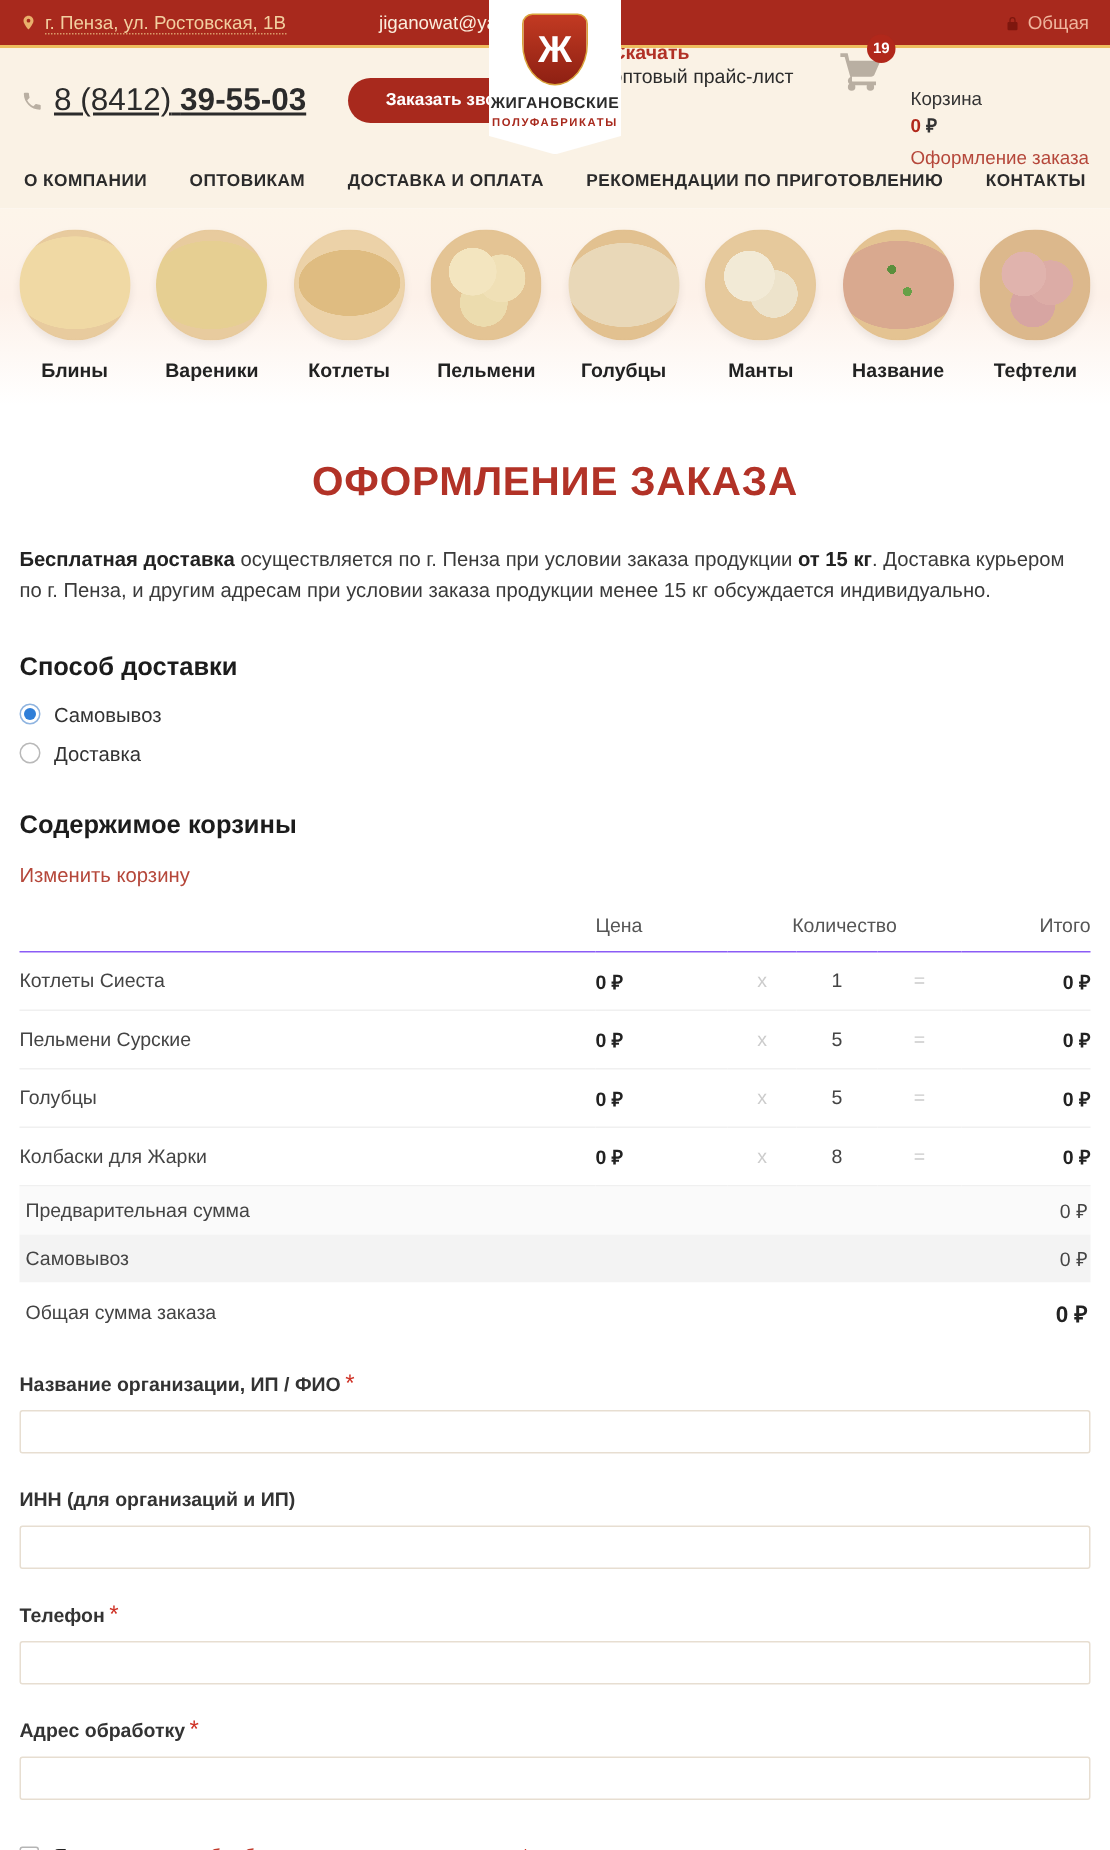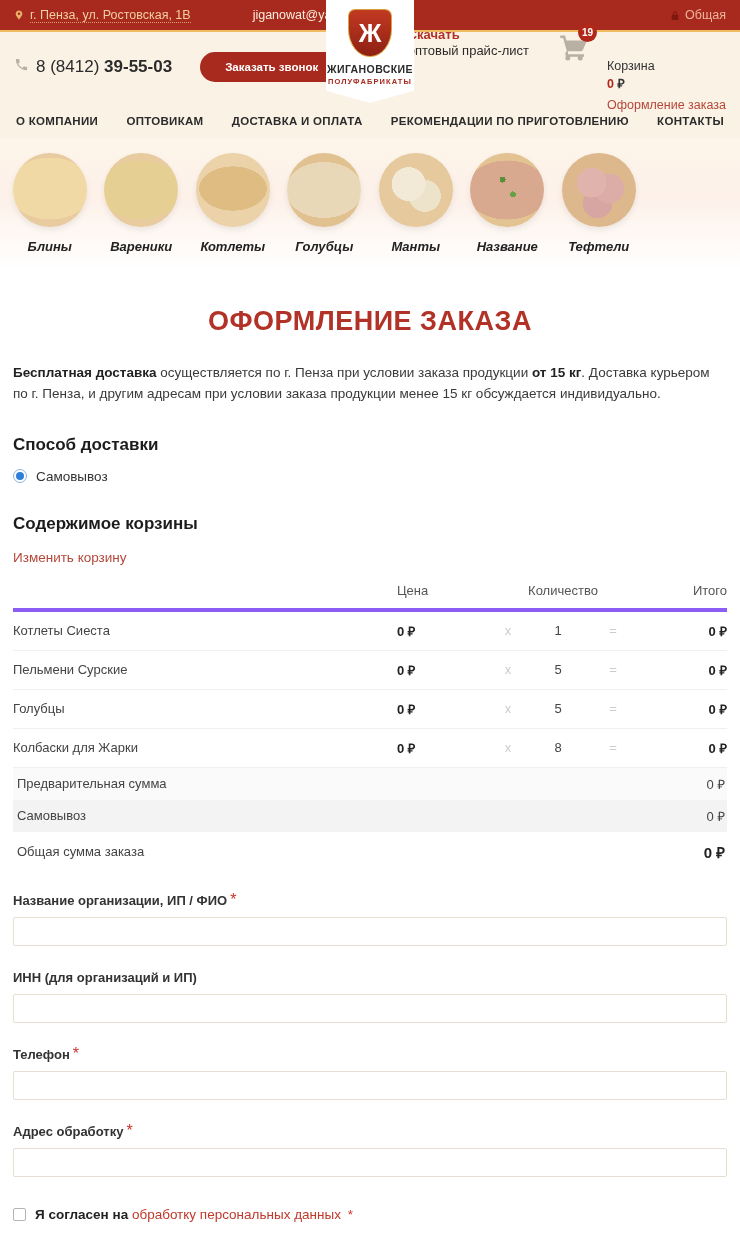--- a/index.html
+++ b/index.html
@@ -20,21 +20,21 @@
             clip-path:polygon(0 0,100% 0,100% 88%,50% 100%,0 88%);
             filter:drop-shadow(0 2px 3px rgba(0,0,0,.18)); cursor:pointer; }
   .shield { width:44px; height:48px; margin:9px auto 6px; background:linear-gradient(180deg,#c23a22,#8e2013);
             border:1px solid #d9a43c; border-radius:7px 7px 50% 50% / 7px 7px 58% 58%;
             display:flex; align-items:center; justify-content:center; color:#fff; font-weight:bold; font-size:25px; }
   .logo-l1 { font-size:10.5px; font-weight:bold; color:#2b2b2b; letter-spacing:.4px; }
   .logo-l2 { font-size:7.5px; font-weight:bold; color:#a8291d; letter-spacing:1.1px; margin-top:2px; }
 
   
   .header { height:70px; background:#faf2e5; display:flex; align-items:center; padding:0 14px; }
-  .phone-box { display:flex; align-items:flex-start; gap:7px; font-size:17px; color:#2b2b2b; cursor:pointer; }
+  .phone-box { display:flex; align-items:center; gap:7px; font-size:21px; color:#2b2b2b; cursor:pointer;text-decoration:underline; }
   .phone-box svg, .f-phone svg { width:15px; height:15px; fill:#b9afa2; }
   .phone-bold { font-weight:bold; }
   .call-btn { margin-left:28px; background:#a8291d; color:#fff; border:none; font-size:11.5px; font-weight:bold;
               padding:9px 25px; border-radius:18px; cursor:pointer; font-family:Liberation Sans, sans-serif; }
   .header-right { margin-left:auto; display:flex; align-items:flex-start; gap:30px; padding-top:4px; }
   .pricelist { display:flex; gap:8px; cursor:pointer; }
   .pricelist svg { width:24px; height:30px; stroke:#b9afa2; fill:none; stroke-width:1.6; }
   .pl-link { color:#b13126; font-weight:bold; font-size:13px; }
   .pl-text { color:#2b2b2b; font-size:13px; margin-top:1px; }
   .cart { display:flex; gap:12px; cursor:pointer; }
@@ -49,21 +49,21 @@
   .cart-checkout { margin-top:6px; color:#b5473a; }
 
   
   .nav { height:37px; background:#faf2e5; display:flex; justify-content:space-between; align-items:center;
          padding:0 16px; font-size:11.5px; font-weight:600; color:#2b2b2b; letter-spacing:.3px; }
   .nav div { cursor:pointer; }
 
   
   .cats { display:grid; grid-template-columns:repeat(8,1fr); padding:14px 4px 16px;
           background:linear-gradient(180deg,#fdf5ea 0%,#fdf1e9 45%,#ffffff 100%); text-align:center; }
-  .cat { cursor:pointer;font-style:italic; }
+  .cat { cursor:pointer; }
   .cat-img { width:74px; height:74px; border-radius:50%; margin:0 auto; box-shadow:0 3px 6px rgba(0,0,0,.08); }
   .cat-label { margin-top:12px; font-size:13px; font-weight:600; color:#222; }
   .cat-1 .cat-img { background:radial-gradient(ellipse 58% 42% at 50% 48%,#f0d9a4 0 99%,transparent 100%),radial-gradient(circle,#e8cb9e 0 68%,#d6b283 100%); }
   .cat-2 .cat-img { background:radial-gradient(ellipse 56% 40% at 50% 50%,#e6cf92 0 99%,transparent 100%),radial-gradient(circle,#e8cb9e 0 68%,#d6b283 100%); }
   .cat-3 .cat-img { background:radial-gradient(ellipse 46% 30% at 50% 48%,#dfbc81 0 99%,transparent 100%),radial-gradient(circle,#ecd2a8 0 68%,#d6b283 100%); }
   .cat-4 .cat-img { background:radial-gradient(circle 16px at 38% 38%,#f3e5bf 0 99%,transparent 100%),radial-gradient(circle 16px at 64% 44%,#f0e0b6 0 99%,transparent 100%),radial-gradient(circle 16px at 48% 66%,#ecdcae 0 99%,transparent 100%),radial-gradient(circle,#e4c494 0 68%,#d6b283 100%); }
   .cat-5 .cat-img { background:radial-gradient(ellipse 52% 38% at 50% 50%,#e9d8b8 0 99%,transparent 100%),radial-gradient(circle,#e2c190 0 68%,#d6b283 100%); }
   .cat-6 .cat-img { background:radial-gradient(circle 17px at 40% 42%,#f2ead6 0 99%,transparent 100%),radial-gradient(circle 16px at 62% 58%,#ede3cb 0 99%,transparent 100%),radial-gradient(circle,#e6c99c 0 68%,#d6b283 100%); }
   .cat-7 .cat-img { background:radial-gradient(circle 3px at 44% 36%,#5a8f3c 0 99%,transparent 100%),radial-gradient(circle 3px at 58% 56%,#67a047 0 99%,transparent 100%),radial-gradient(ellipse 56% 40% at 50% 50%,#d9a98f 0 99%,transparent 100%),radial-gradient(circle,#e4c392 0 68%,#d6b283 100%); }
   .cat-8 .cat-img { background:radial-gradient(circle 15px at 40% 40%,#e0b3ad 0 99%,transparent 100%),radial-gradient(circle 15px at 64% 48%,#dcaca6 0 99%,transparent 100%),radial-gradient(circle 15px at 48% 68%,#d7a5a2 0 99%,transparent 100%),radial-gradient(circle,#dcb88c 0 68%,#d6b283 100%); }
@@ -74,21 +74,21 @@
   .intro { font-size:13.5px; color:#3a3a3a; line-height:1.55; }
   .intro b { color:#222; }
   h2.sec { font-size:17px; font-weight:bold; color:#1c1c1c; margin:30px 0 14px; }
   .radio-row { display:flex; align-items:center; gap:9px; margin:11px 0; font-size:13.5px; color:#333; cursor:pointer; }
   .radio { width:14px; height:14px; border-radius:50%; border:1px solid #b9b9b9; background:#fff; position:relative; }
   .radio.on { border-color:#8fb4e0; }
   .radio.on::after { content:""; position:absolute; inset:2px; border-radius:50%; background:#2f7ed8; }
   .edit-link { display:inline-block; color:#b5473a; font-size:13.5px; margin:2px 0 6px; cursor:pointer; }
 
   table.cart-tbl { width:100%; border-collapse:collapse; font-size:13px; }
-  .cart-tbl th { font-weight:normal; color:#555; padding:12px 0 10px; border-bottom:4px solid #8b5cf6; text-align:left; }
+  .cart-tbl th { font-weight:normal; color:#555; padding:12px 0 10px; border-bottom:1px solid #8b5cf6; text-align:left; }
   .cart-tbl td { padding:10px 0; border-bottom:1px solid #f0f0f0; color:#444; }
   .col-price { width:88px; }
   .col-x { width:46px; text-align:center; }
   .col-qty { width:54px; text-align:center; }
   .col-eq { width:56px; text-align:center; }
   .col-total { width:86px; text-align:right; }
   .cart-tbl td.b { font-weight:bold; color:#222; }
   .cart-tbl td.dim { color:#ccc; }
   .cart-tbl th.center { text-align:center; }
   .cart-tbl th.right { text-align:right; }
@@ -182,20 +182,24 @@
       <div class="cat-label">Блины</div>
     </div>
   <div class="cat cat-2">
       <div class="cat-img"></div>
       <div class="cat-label">Вареники</div>
     </div>
   <div class="cat cat-3">
       <div class="cat-img"></div>
       <div class="cat-label">Котлеты</div>
     </div>
+  <div class="cat cat-4">
+      <div class="cat-img"></div>
+      <div class="cat-label">Пельмени</div>
+    </div>
   <div class="cat cat-5">
       <div class="cat-img"></div>
       <div class="cat-label">Голубцы</div>
     </div>
   <div class="cat cat-6">
       <div class="cat-img"></div>
       <div class="cat-label">Манты</div>
     </div>
   <div class="cat cat-7">
       <div class="cat-img"></div>
@@ -209,20 +213,24 @@
 
 <div class="main">
   <h1 class="page-title">ОФОРМЛЕНИЕ ЗАКАЗА</h1>
 
   <p class="intro"><b>Бесплатная доставка</b><span> осуществляется по г. Пенза при условии заказа продукции </span><b>от 15 кг</b><span>. Доставка курьером по г. Пенза, и другим адресам при условии заказа продукции менее 15 кг обсуждается индивидуально.</span></p>
 
   <h2 class="sec">Способ доставки</h2>
   <div class="radio-row">
     <span class="radio on"></span>
     <span>Самовывоз</span>
+  </div>
+  <div class="radio-row">
+    <span class="radio"></span>
+    <span>Доставка</span>
   </div>
 
   <h2 class="sec">Содержимое корзины</h2>
   <span class="edit-link">Изменить корзину</span>
 
   <table class="cart-tbl">
     <thead>
       <tr>
         <th></th>
         <th class="col-price">Цена</th>

